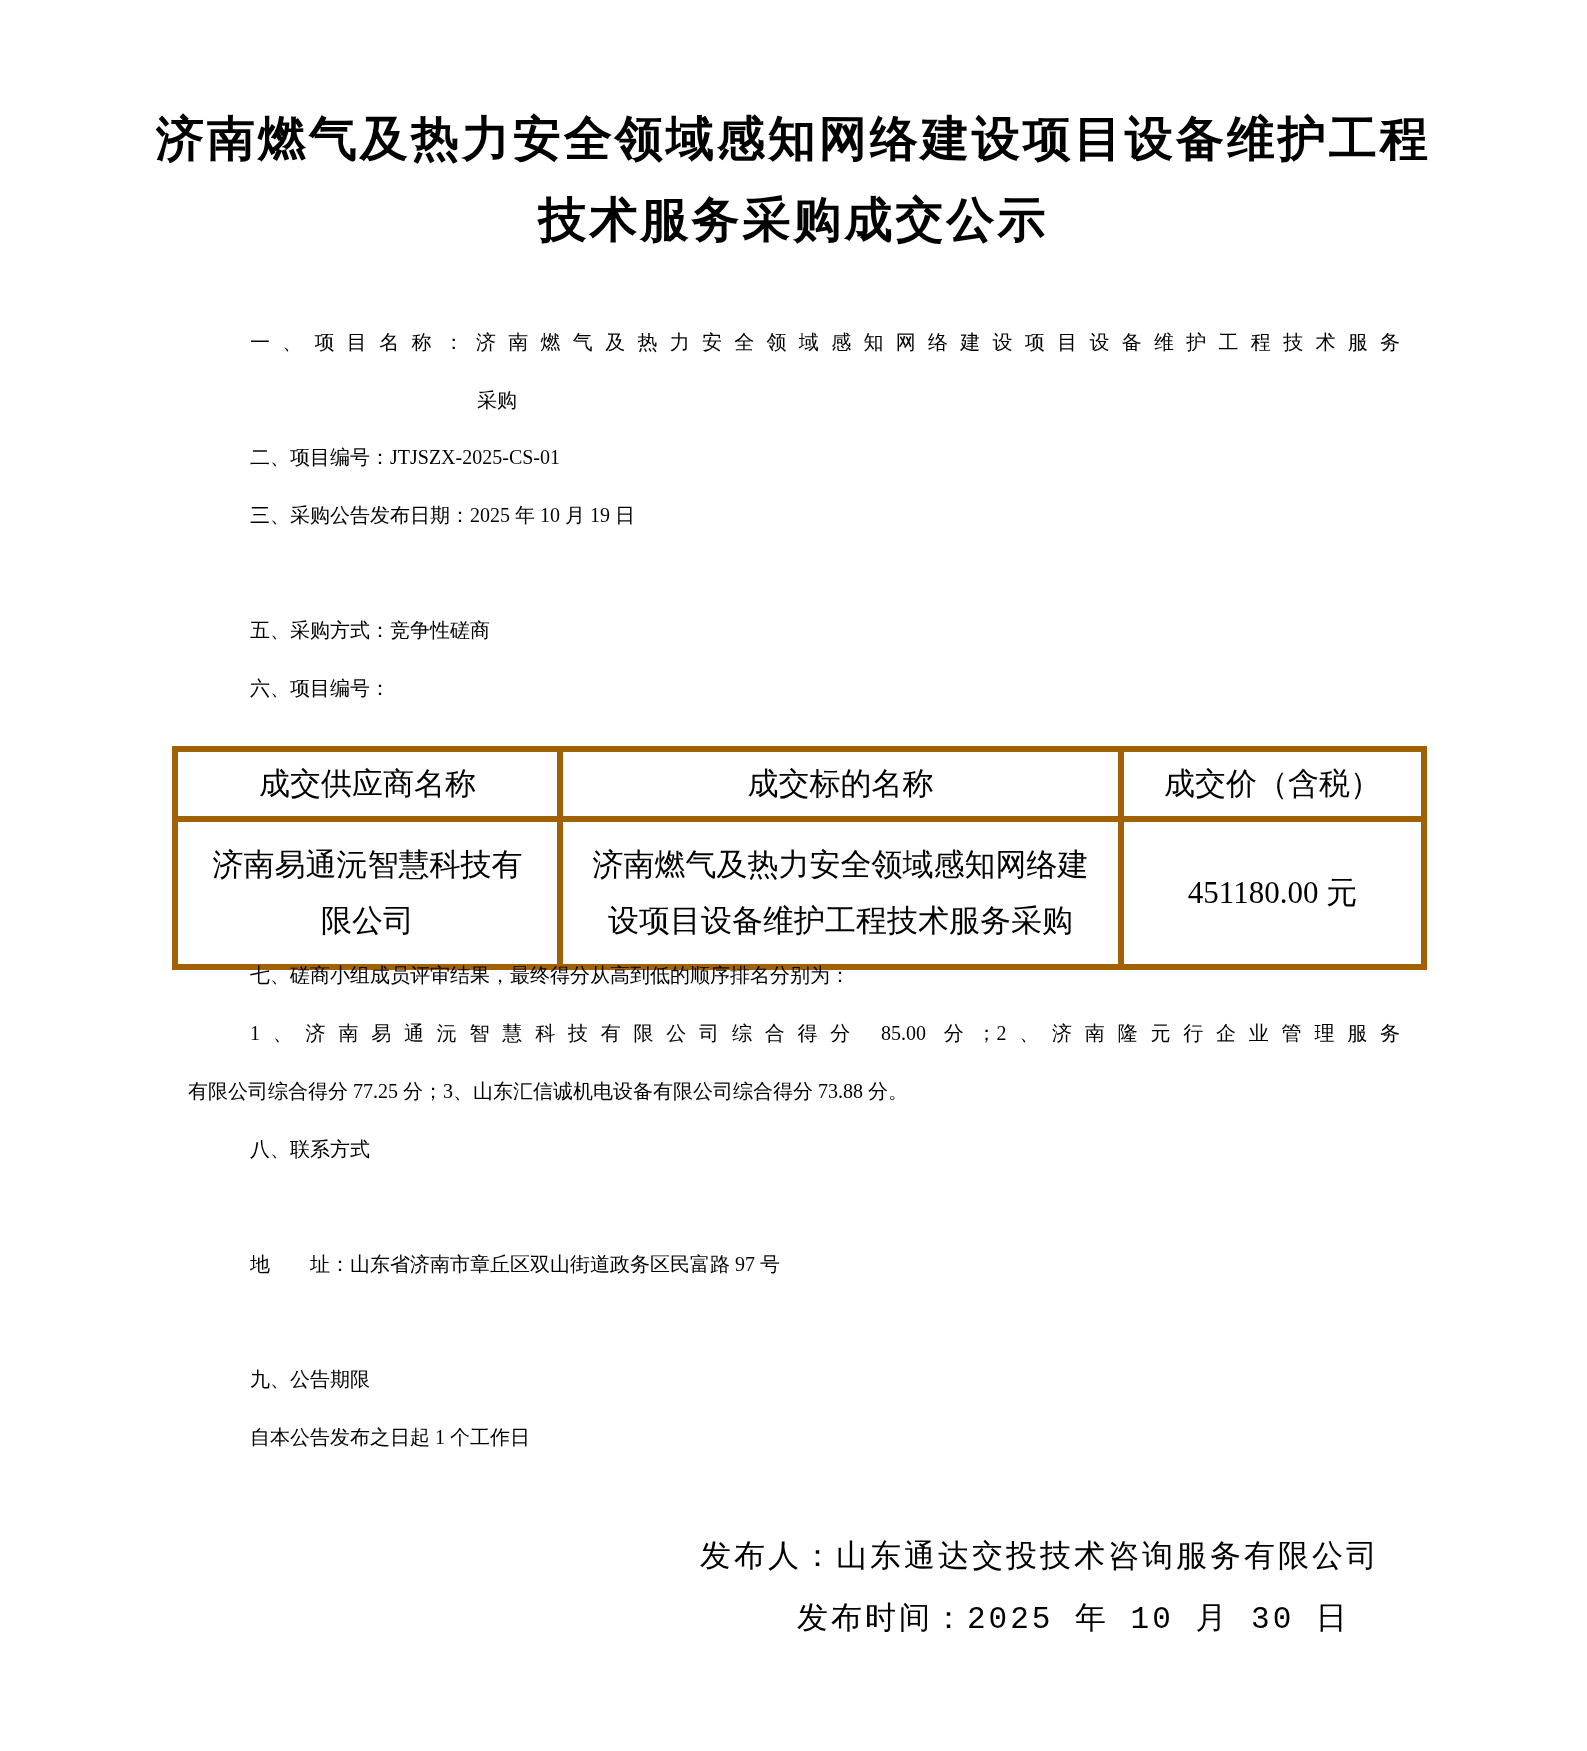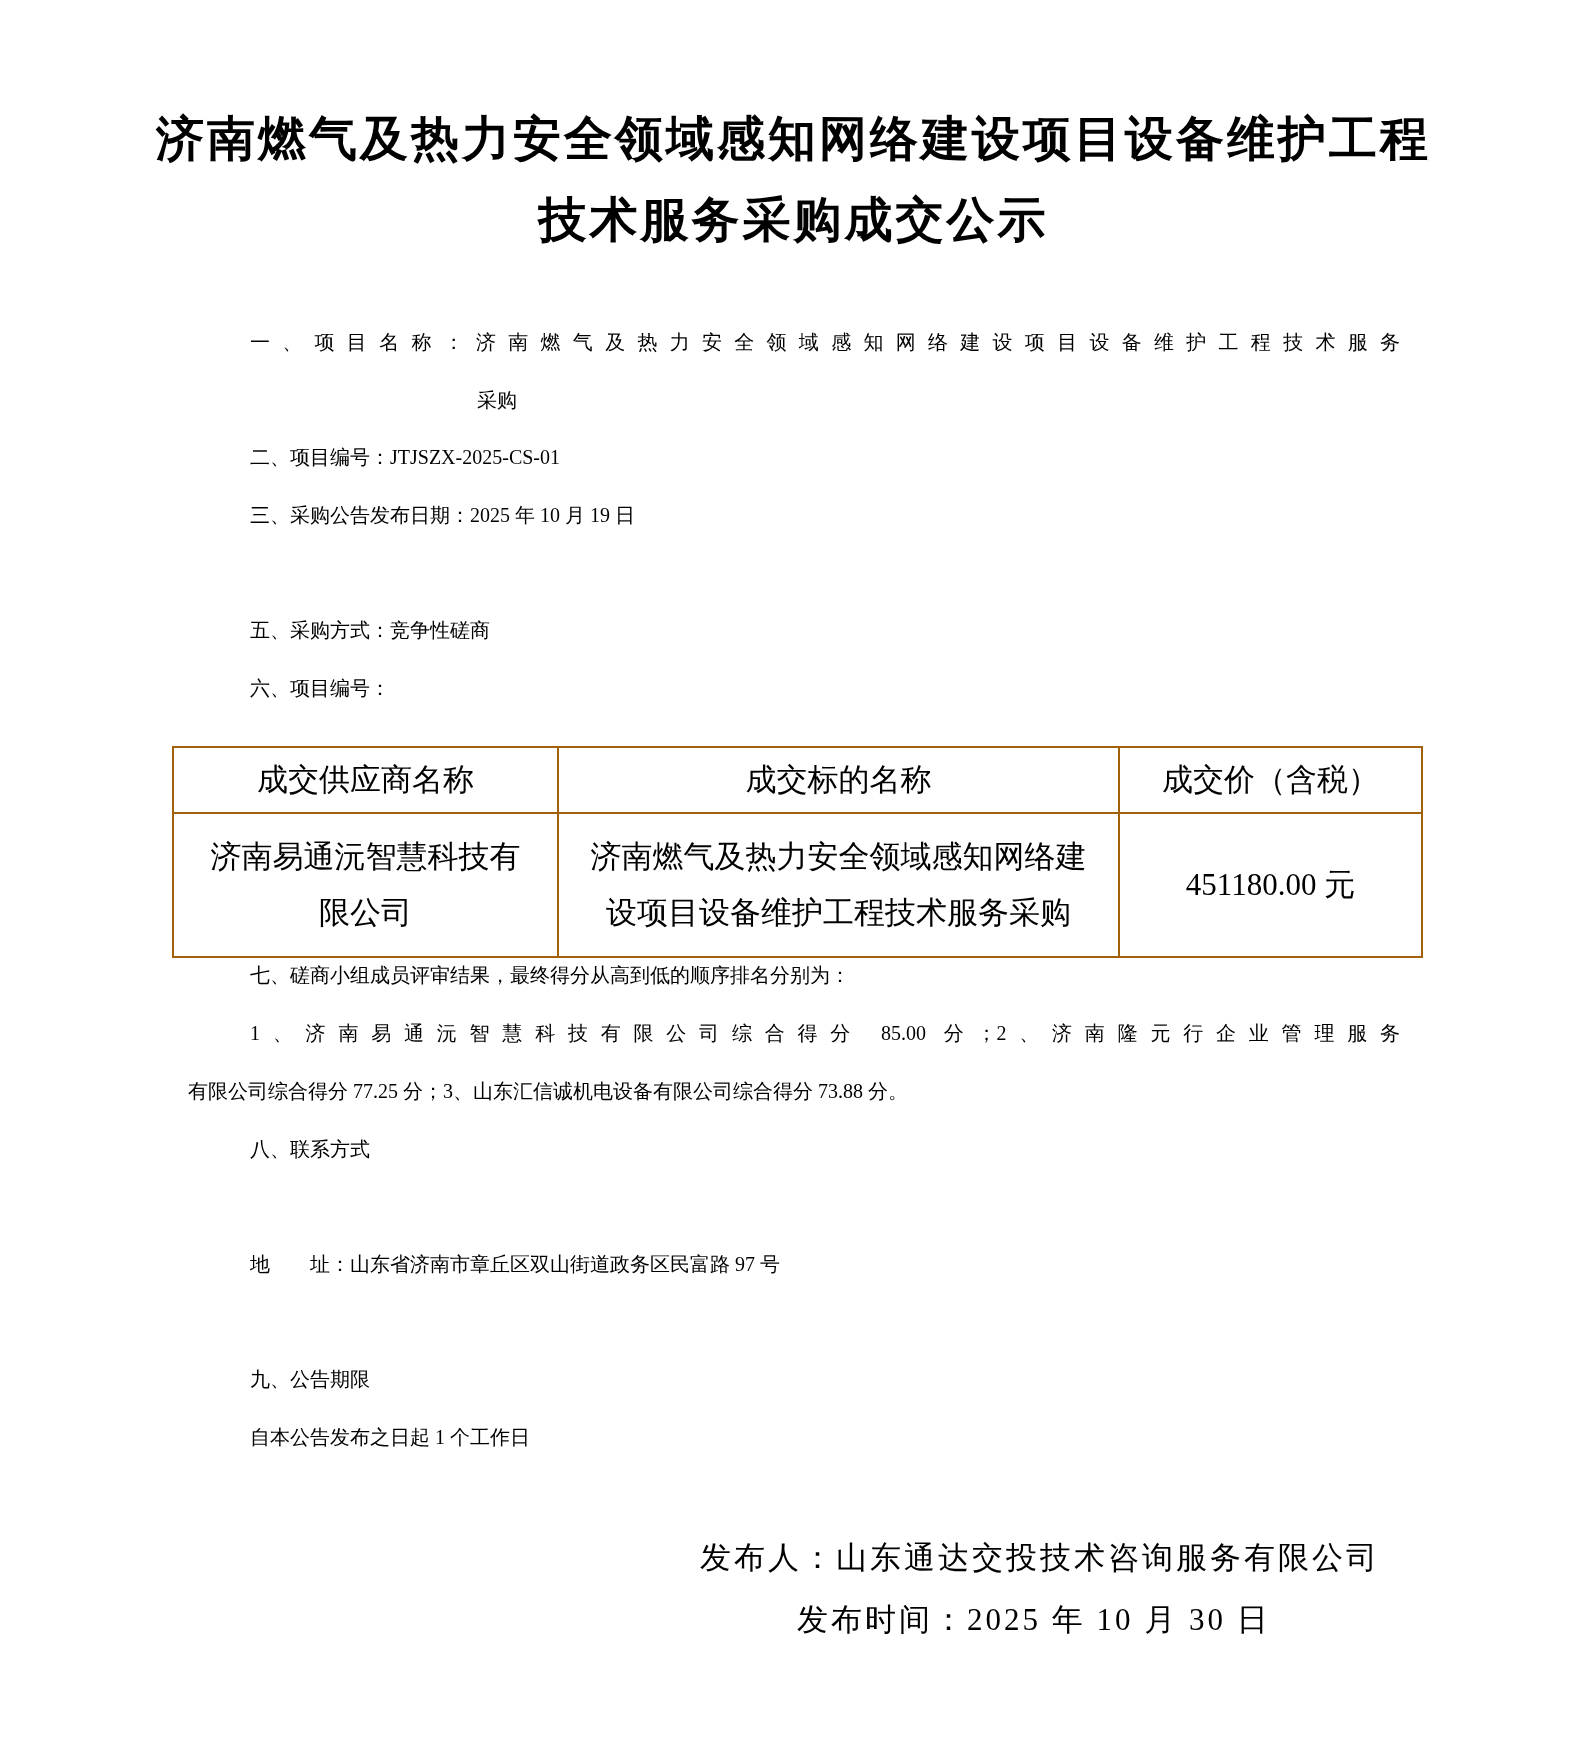--- a/index.html
+++ b/index.html
@@ -38,39 +38,40 @@
     position: absolute;
     top: 746px;
     left: 172px;
     width: 1249px;
     border-collapse: collapse;
     table-layout: fixed;
     font-size: 31px;
     color: #000;
   }
   .award-table td {
-    border: 2px solid #a16207;
+    border: 6px solid #a16207;
     text-align: center;
     vertical-align: middle;
     line-height: 50px;
     padding: 0 20px;
   }
   .award-table .hdr-row td { height: 64px; line-height: 40px; }
   .award-table .body-row td { height: 142px; line-height: 56px; }
   .col-supplier { width: 385px; }
   .col-subject  { width: 561px; }
   .col-price    { width: 303px; }
   .award-table td.cell-supplier { padding: 0 28px; }
   .award-table td.cell-subject  { padding: 0 24px; }
   .footer-line {
     position: absolute;
     font-size: 31px;
     line-height: 58px;
     letter-spacing: 3px;
     white-space: pre;
+    font-family: Liberation Mono, monospace;
   }
 </style>
 </head>
 <body>
 
 <div class="page">
 
   <div class="doc-title">
     <div>济南燃气及热力安全领域感知网络建设项目设备维护工程</div>
     <div>技术服务采购成交公示</div>

